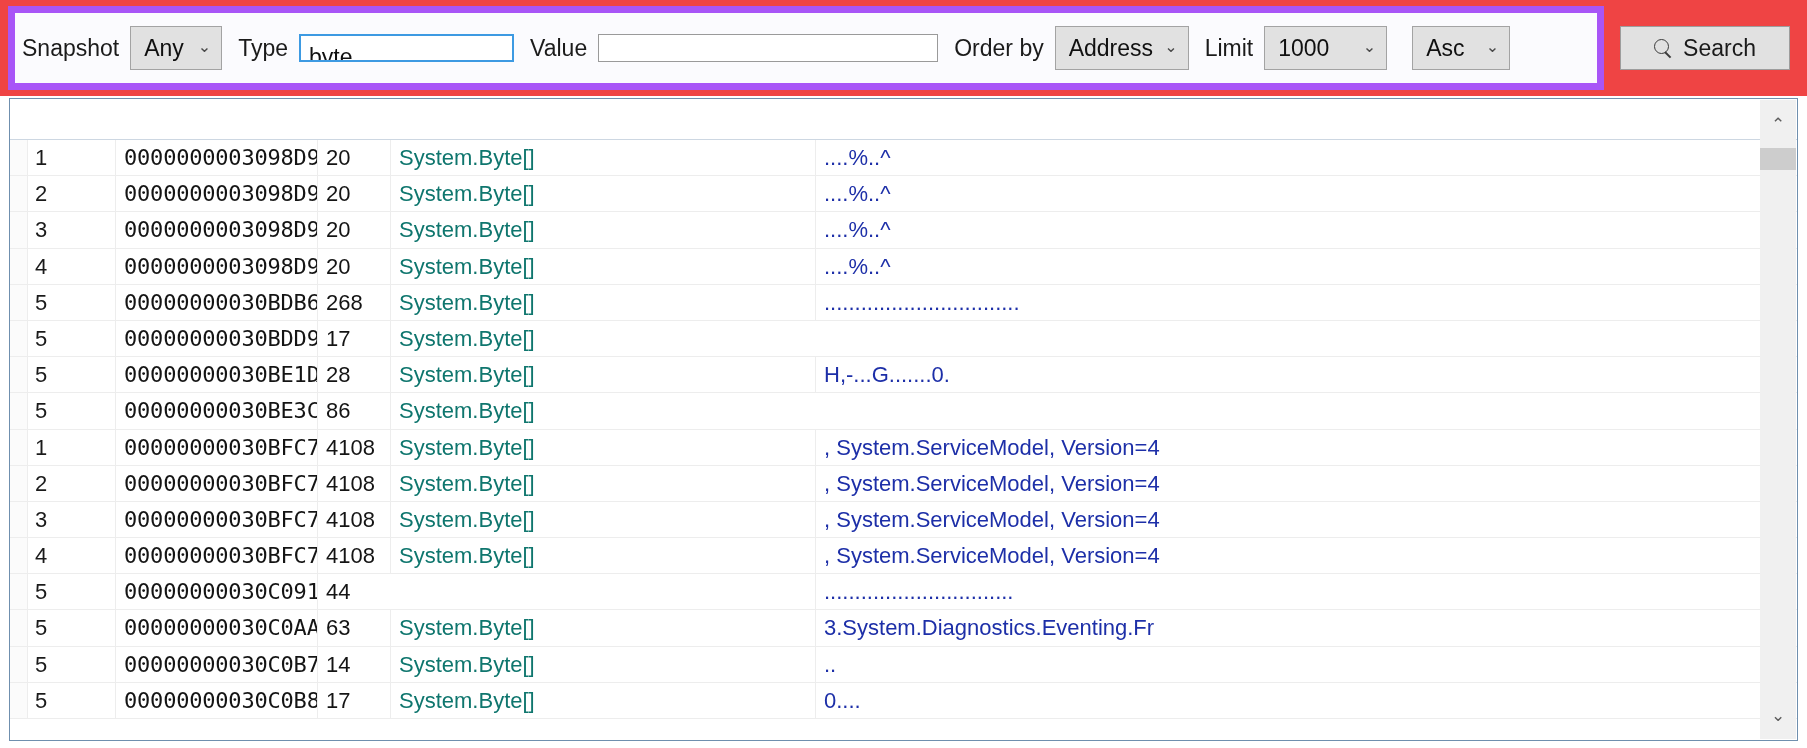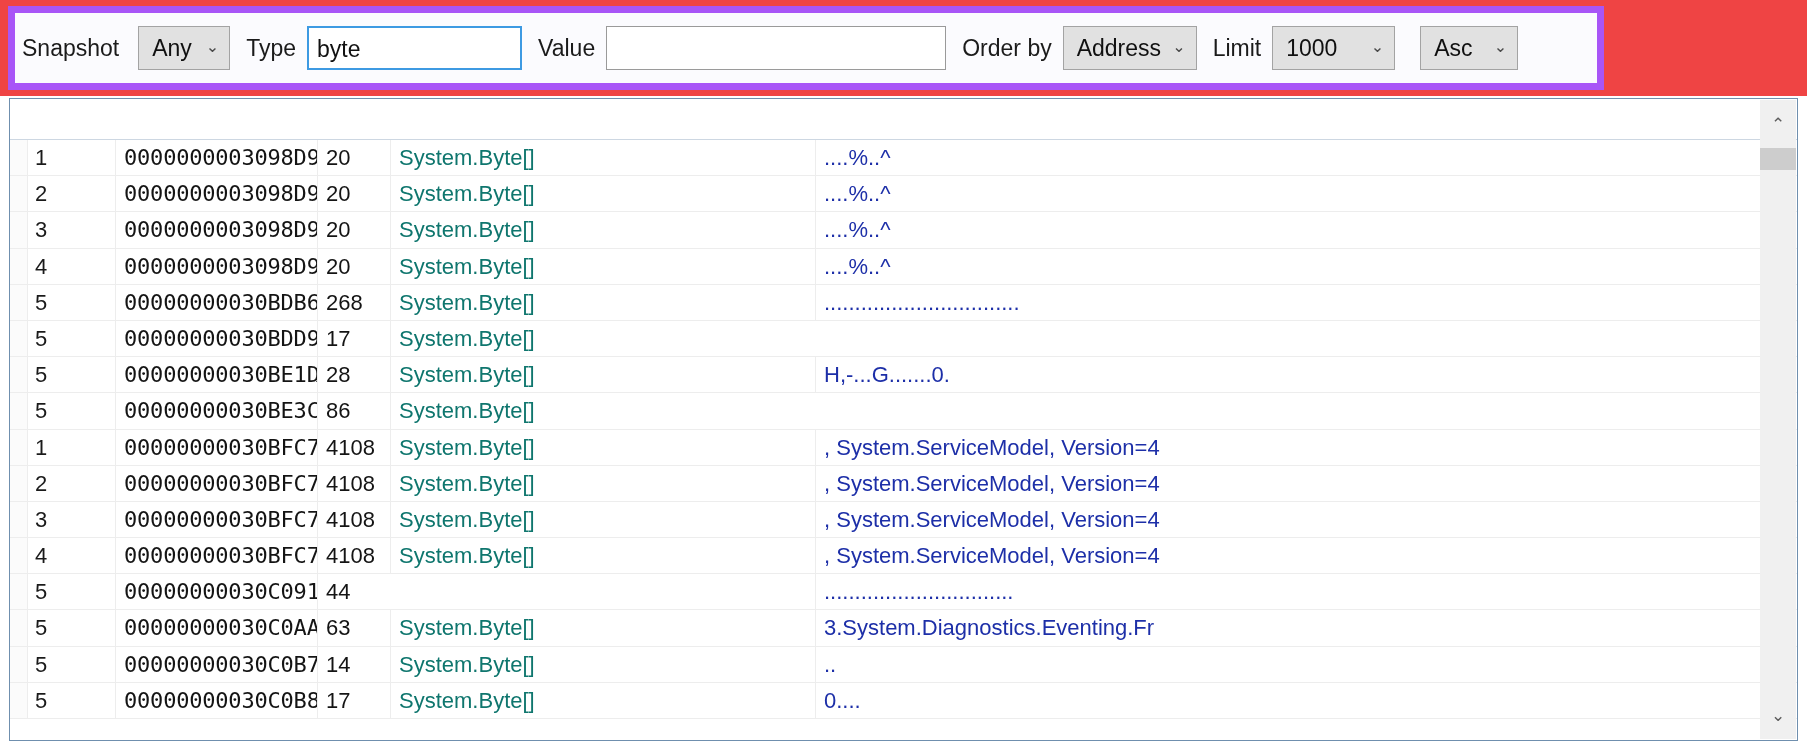--- a/index.html
+++ b/index.html
@@ -73,28 +73,28 @@
   }
   .combo .caret {
     position: absolute;
     right: 10px;
     top: 50%;
     transform: translateY(-55%);
     font-size: 16px;
     color: #4a4a4a;
     line-height: 1;
   }
-  .combo-snapshot { width: 92px; margin-left: 8px; }
+  .combo-snapshot { width: 92px; }
   .combo-order    { width: 134px; }
   .combo-limit    { width: 123px; }
   .combo-dir      { width: 98px; }
 
   
   .textbox {
-    height: 44px;
+    height: 28px;
     background: #ffffff;
     border: 1px solid #9a9a9a;
     font-size: 23px;
     color: #111111;
     padding: 0 8px;
     line-height: 42px;
     display: inline-block;
     overflow: hidden;
   }
   .textbox.focused { border: 2px solid #3d9ae2; }
@@ -319,20 +319,24 @@
 
       <span class="tb-label pad-left" style="padding-left:14px"></span>
 
       <div class="combo combo-dir">
         <span>Asc</span>
         <span class="caret">⌄</span>
       </div>
 
     </div>
 
+    <div class="search-btn">
+      <span class="mag-icon"></span>
+      <span>Search</span>
+    </div>
   </div>
 
   <div class="grid-outer">
     <div class="grid-inner">
 
       <div class="header-row">
         <div class="cell h-snap">Snap</div>
         <div class="cell h-addr">Address</div>
         <div class="cell h-size">Size</div>
         <div class="cell h-type">Type</div>

